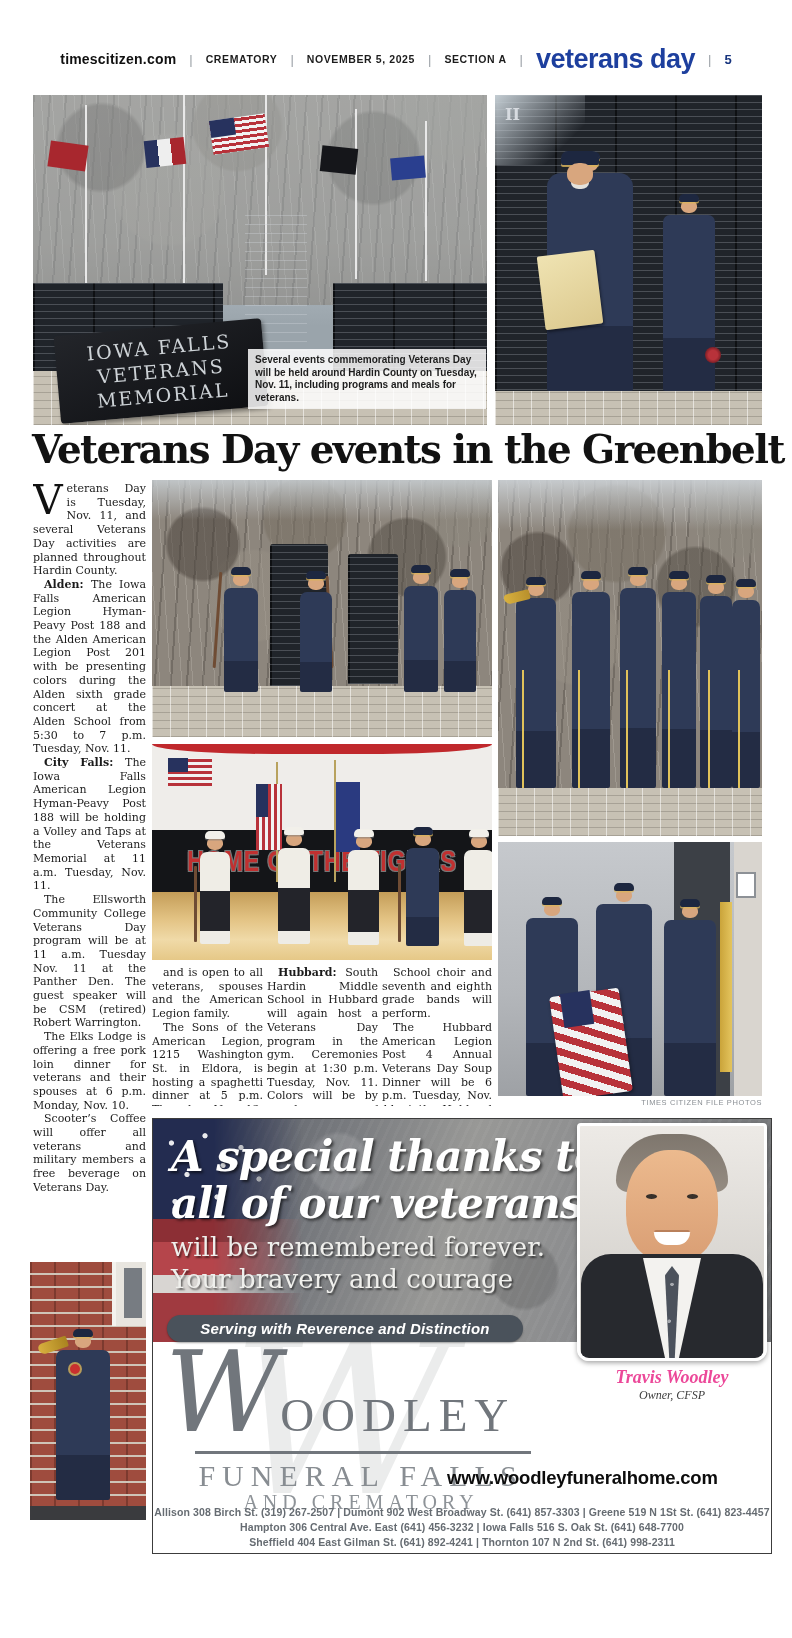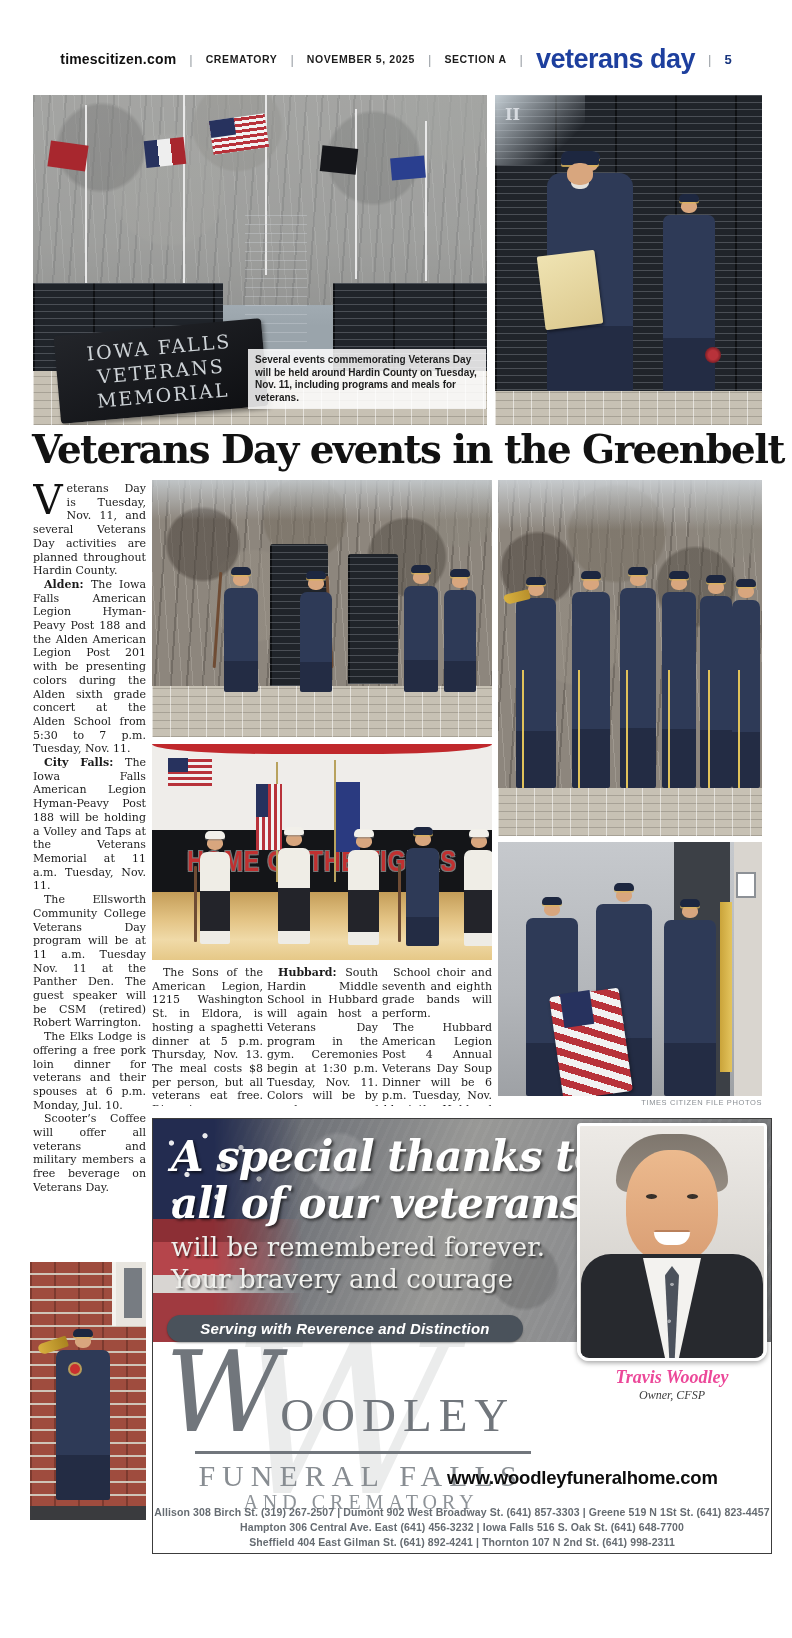--- a/index.html
+++ b/index.html
@@ -199,21 +199,21 @@
     <div class="abs" style="left:210px;top:252px;width:16px;height:16px;background:radial-gradient(circle,#b8323a 0 40%,#7e1f26 70%);border-radius:50%;"></div>
   </div>
 
   <div class="headline">Veterans Day events in the Greenbelt</div>
 
   <div class="news" style="left:33px;top:482px;width:113px;height:774px;">
       <p class="nodent"><span class="dc">V</span>eterans Day is Tuesday, Nov. 11, and several Veterans Day activities are planned throughout Hardin County.</p>
       <p><b>Alden: </b>The Iowa Falls American Legion Hyman-Peavy Post 188 and the Alden American Legion Post 201 with be presenting colors during the Alden sixth grade concert at the Alden School from 5:30 to 7 p.m. Tuesday, Nov. 11.</p>
       <p><b>City Falls: </b>The Iowa Falls American Legion Hyman-Peavy Post 188 will be holding a Volley and Taps at the Veterans Memorial at 11 a.m. Tuesday, Nov. 11.</p>
       <p>The Ellsworth Community College Veterans Day program will be at 11 a.m. Tuesday Nov. 11 at the Panther Den. The guest speaker will be CSM (retired) Robert Warrington.</p>
-      <p>The Elks Lodge is offering a free pork loin dinner for veterans and their spouses at 6 p.m. Monday, Jul. 10.</p>
+      <p>The Elks Lodge is offering a free pork loin dinner for veterans and their spouses at 6 p.m. Monday, Nov. 10.</p>
       <p>Scooter’s Coffee will offer all veterans and military members a free beverage on Veterans Day.</p>
     </div>
 
   <div class="photo trees" style="left:152px;top:480px;width:340px;height:257px;">
     <div class="abs" style="left:0;top:0;width:100%;height:40px;background:linear-gradient(180deg,rgba(205,212,217,.8),rgba(205,212,217,0));"></div>
     <div class="abs granite" style="left:118px;top:64px;width:58px;height:142px;border-radius:3px 3px 0 0;"></div>
     <div class="abs granite" style="left:196px;top:74px;width:50px;height:130px;border-radius:3px 3px 0 0;"></div>
     <div class="abs pavers" style="left:0;top:206px;width:100%;height:51px;"></div>
     <div class="rifle" style="left:64px;top:92px;height:96px;transform:rotate(4deg);"></div>
     <div class="rifle" style="left:176px;top:96px;height:92px;transform:rotate(-3deg);"></div>
@@ -238,20 +238,21 @@
     <div class="vet white" style="left:48px;top:108px;width:30px;height:92px;"></div>
     <div class="vet white" style="left:126px;top:104px;width:32px;height:96px;"></div>
     <div class="vet white" style="left:196px;top:106px;width:31px;height:95px;"></div>
     <div class="vet" style="left:254px;top:104px;width:33px;height:98px;"></div>
     <div class="vet white" style="left:312px;top:106px;width:30px;height:96px;"></div>
     <div class="rifle" style="left:42px;top:122px;height:76px;"></div>
     <div class="rifle" style="left:246px;top:120px;height:78px;"></div>
   </div>
 
   <div class="news" style="left:152px;top:966px;width:111px;height:140px;">
+      <p>and is open to all veterans, spouses and the American Legion family.</p>
       <p>The Sons of the American Legion, 1215 Washington St. in Eldora, is hosting a spaghetti dinner at 5 p.m. Thursday, Nov. 13. The meal costs $8 per person, but all veterans eat free. Dine in or carry out.</p>
     </div>
   <div class="news" style="left:267px;top:966px;width:111px;height:140px;">
       <p><b>Hubbard: </b>South Hardin Middle School in Hubbard will again host a Veterans Day program in the gym. Ceremonies begin at 1:30 p.m. Tuesday, Nov. 11. Colors will be by members of American Legion Post 4 of Hubbard and 317 of Radcliffe and Garden City. The South Hardin Middle</p>
     </div>
   <div class="news" style="left:382px;top:966px;width:110px;height:140px;">
       <p>School choir and seventh and eighth grade bands will perform.</p>
       <p>The Hubbard American Legion Post 4 Annual Veterans Day Soup Dinner will be 6 p.m. Tuesday, Nov. 11 at the Hubbard Community Center, 301 Chestnut St. in Hubbard. Veterans and their families are invited. ■</p>
     </div>
 

